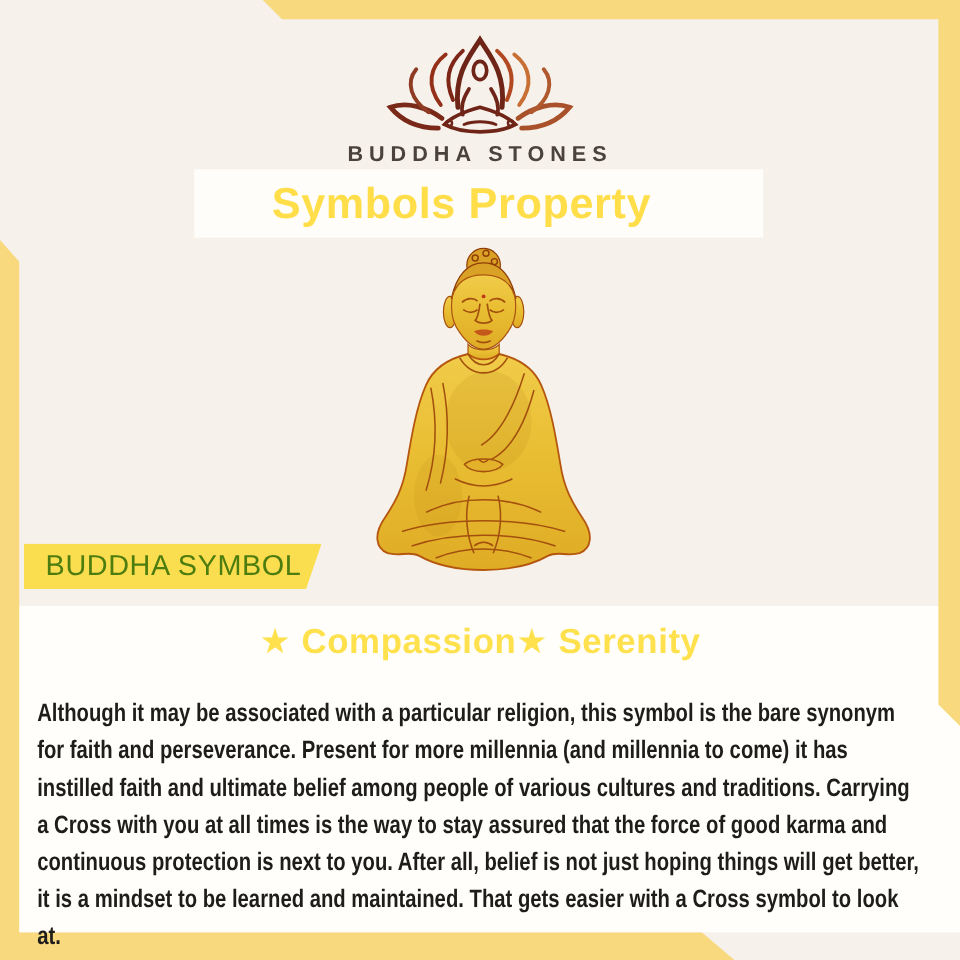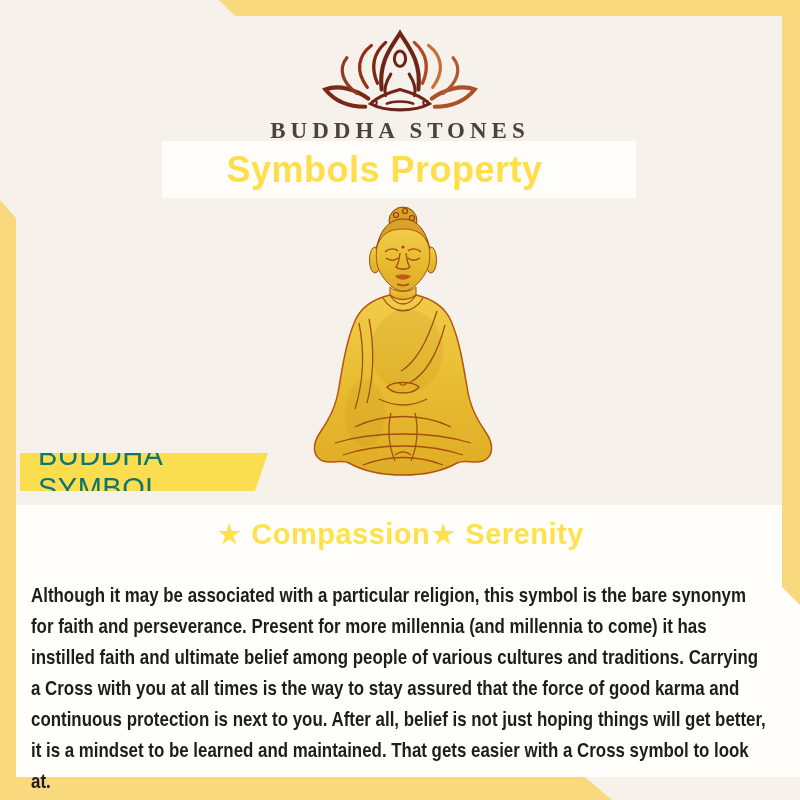--- a/index.html
+++ b/index.html
@@ -9,39 +9,39 @@
     font-family:"Liberation Sans","DejaVu Sans",sans-serif;
   }
   
   .white-section{position:absolute;left:0;top:505px;width:800px;height:272px;background:#FFFEFB;z-index:1;}
   .heading-band{position:absolute;left:162px;top:141px;width:474px;height:57px;background:#FFFDF9;z-index:2;}
   .frame-svg{position:absolute;left:0;top:0;width:800px;height:800px;z-index:3;pointer-events:none;}
   
   .logo-wrap{position:absolute;left:0;top:0;width:800px;text-align:center;z-index:4;}
   .logo-svg{display:block;margin:24px auto 0;width:170px;height:92px;}
   .brand-name{
-    margin-top:2px;font-family:Liberation Serif, serif;
-    font-size:23px;font-weight:600;letter-spacing:5px;color:#4A423B;text-align:center;
+    margin-top:2px;font-family:Liberation Sans, sans-serif;
+    font-size:18px;font-weight:600;letter-spacing:5px;color:#4A423B;text-align:center;
   }
   
   .page-title{
     position:absolute;left:162px;top:141px;width:445px;height:57px;z-index:4;
     display:flex;align-items:center;justify-content:center;
     font-size:36px;font-weight:700;color:#FFDE4A;letter-spacing:.5px;
   }
   
   .buddha-svg{position:absolute;left:303px;top:203px;width:200px;height:290px;z-index:4;}
   
   .ribbon{
     position:absolute;left:20px;top:453px;width:248px;height:38px;z-index:4;
     background:#FADE4F;
     clip-path:polygon(0 0,100% 0,calc(100% - 13px) 100%,0 100%);
     display:flex;align-items:center;
   }
-  .ribbon-label{padding-left:18px;font-size:29px;color:#0f766e;letter-spacing:.5px;}
+  .ribbon-label{padding-left:18px;font-size:24px;color:#4d7c0f;letter-spacing:.5px;}
   
   .props-line{
     position:absolute;left:0;top:517px;width:800px;z-index:4;text-align:center;
     font-size:29px;font-weight:700;color:#FFE14E;letter-spacing:.5px;
   }
   .body-text{
     position:absolute;left:31px;top:558px;width:920px;z-index:4;
     transform:scaleX(.804);transform-origin:0 0;
     font-size:21px;font-weight:700;line-height:31px;color:#1E1D1B;
   }

